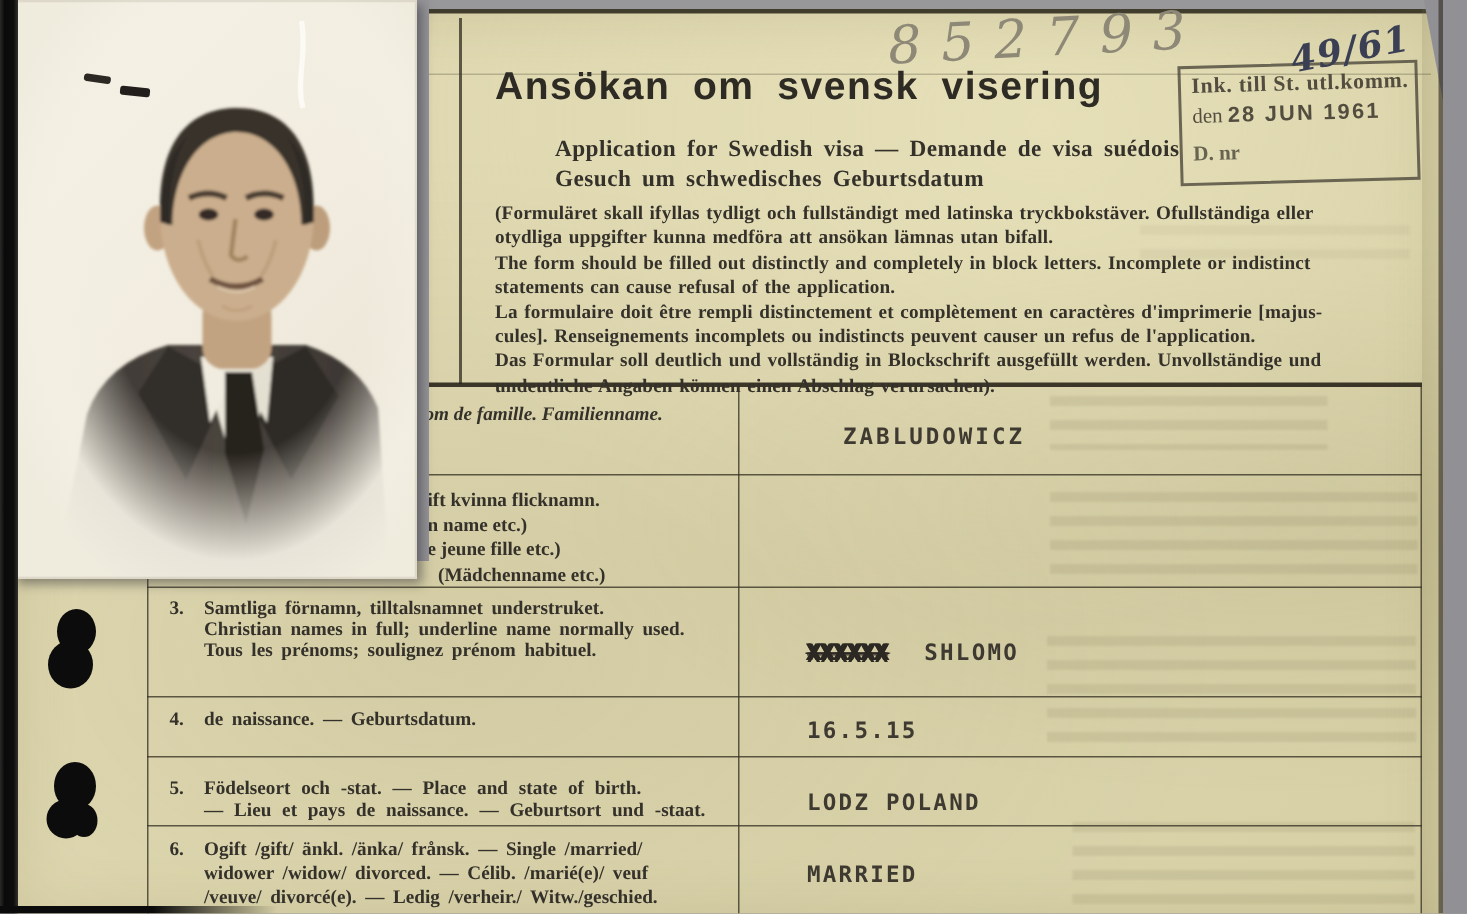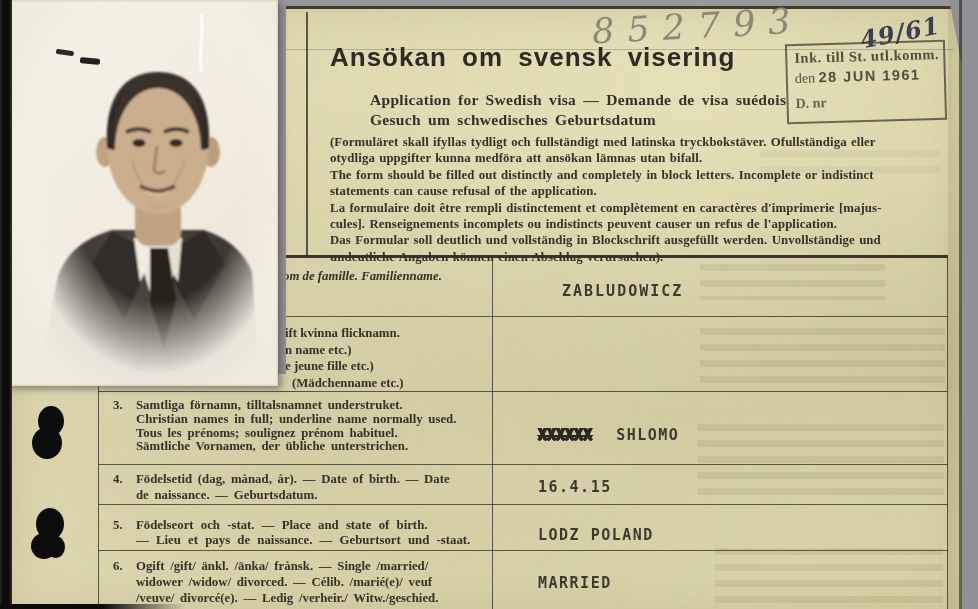--- a/index.html
+++ b/index.html
@@ -162,35 +162,33 @@
     <span style="display:block;padding-left:7px;">(Mädchenname etc.)</span>
   </div>
 </div>
 
 <div class="abs row-label print" style="left:113px;top:399px;">
   <span class="row-num">3.</span>
   <span class="lines">
     <span>Samtliga förnamn, tilltalsnamnet understruket.</span>
     <span>Christian names in full; underline name normally used.</span>
     <span>Tous les prénoms; soulignez prénom habituel.</span>
-    <span>Sämtliche Vornamen, der übliche unterstrichen.</span>
   </span>
 </div>
 <div class="abs type" style="left:538px;top:426px;text-align:right;">
   <span class="struck">XXXXXX</span><span>SHLOMO</span>
 </div>
 
 <div class="abs row-label print" style="left:113px;top:472px;line-height:15.5px;">
   <span class="row-num">4.</span>
   <span class="lines">
-    <span>Födelsetid (dag, månad, år). — Date of birth. — Date</span>
     <span>de naissance. — Geburtsdatum.</span>
   </span>
 </div>
-<div class="abs type" style="left:538px;top:478px;">16.4.15</div>
+<div class="abs type" style="left:538px;top:478px;">16.5.15</div>
 
 <div class="abs row-label print" style="left:113px;top:518px;line-height:15px;word-spacing:4px;">
   <span class="row-num">5.</span>
   <span class="lines">
     <span>Födelseort och -stat. — Place and state of birth.</span>
     <span>— Lieu et pays de naissance. — Geburtsort und -staat.</span>
   </span>
 </div>
 <div class="abs type" style="left:538px;top:526px;">LODZ POLAND</div>
 

